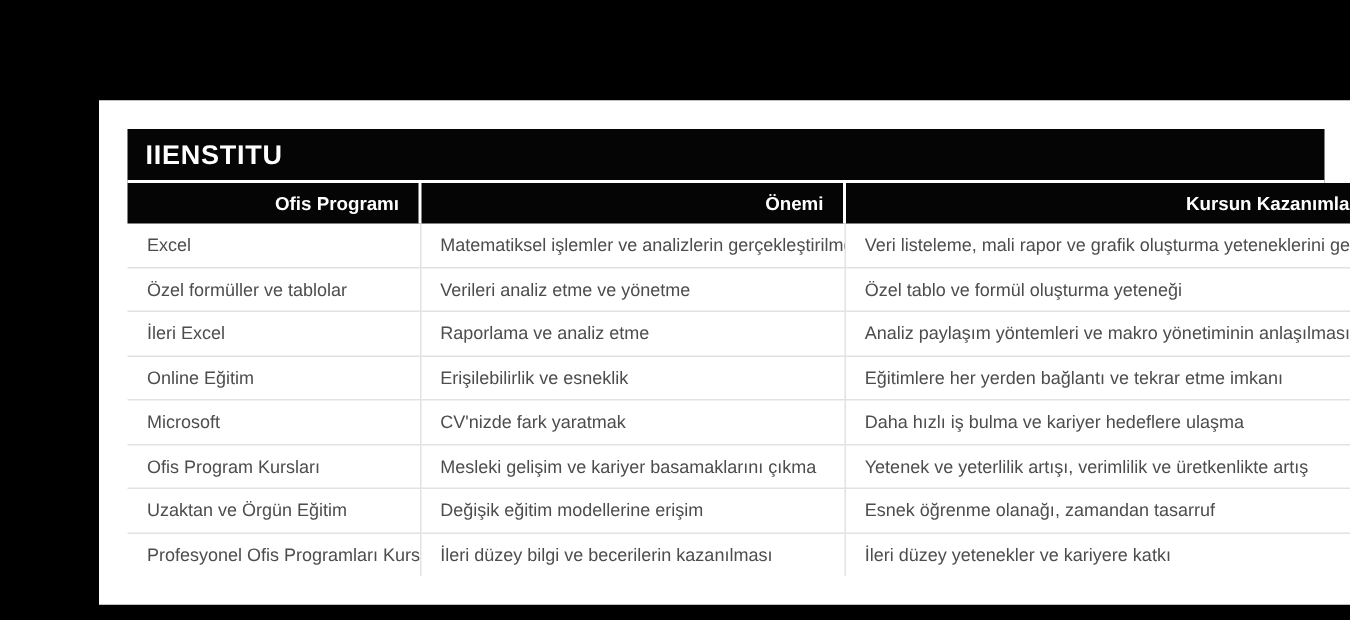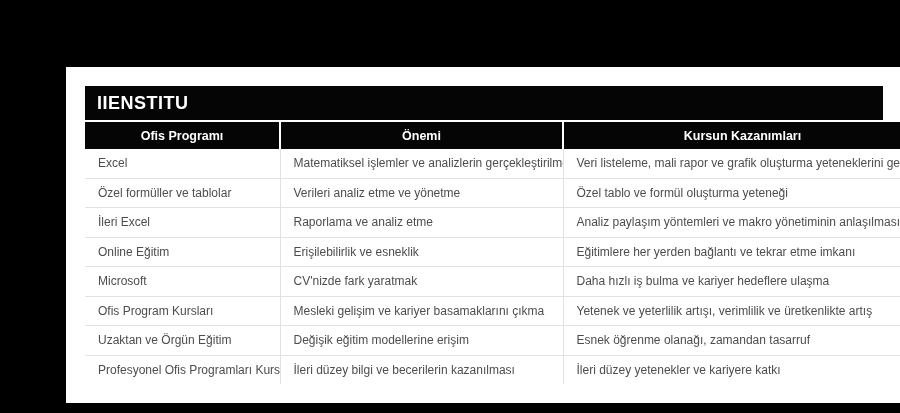--- a/index.html
+++ b/index.html
@@ -39,21 +39,21 @@
     width: 100%;
     border-collapse: collapse;
     table-layout: fixed;
   }
   col.c1 { width: 195px; }
   col.c2 { width: 283px; }
   col.c3 { width: 358px; }
   .data-table th {
     background: var(--header-bg);
     color: var(--header-text);
-    text-align: center;
+    text-align: right;
     font-size: 12.5px;
     font-weight: bold;
     padding: 7px 13px 6px 13px;
     border-right: 2px solid var(--card-border);
   }
   .data-table th:last-child { border-right: none; margin-left: 43px; }
   .data-table td {
     font-size: 12px;
     color: var(--body-text);
     padding: 7px 13px;

